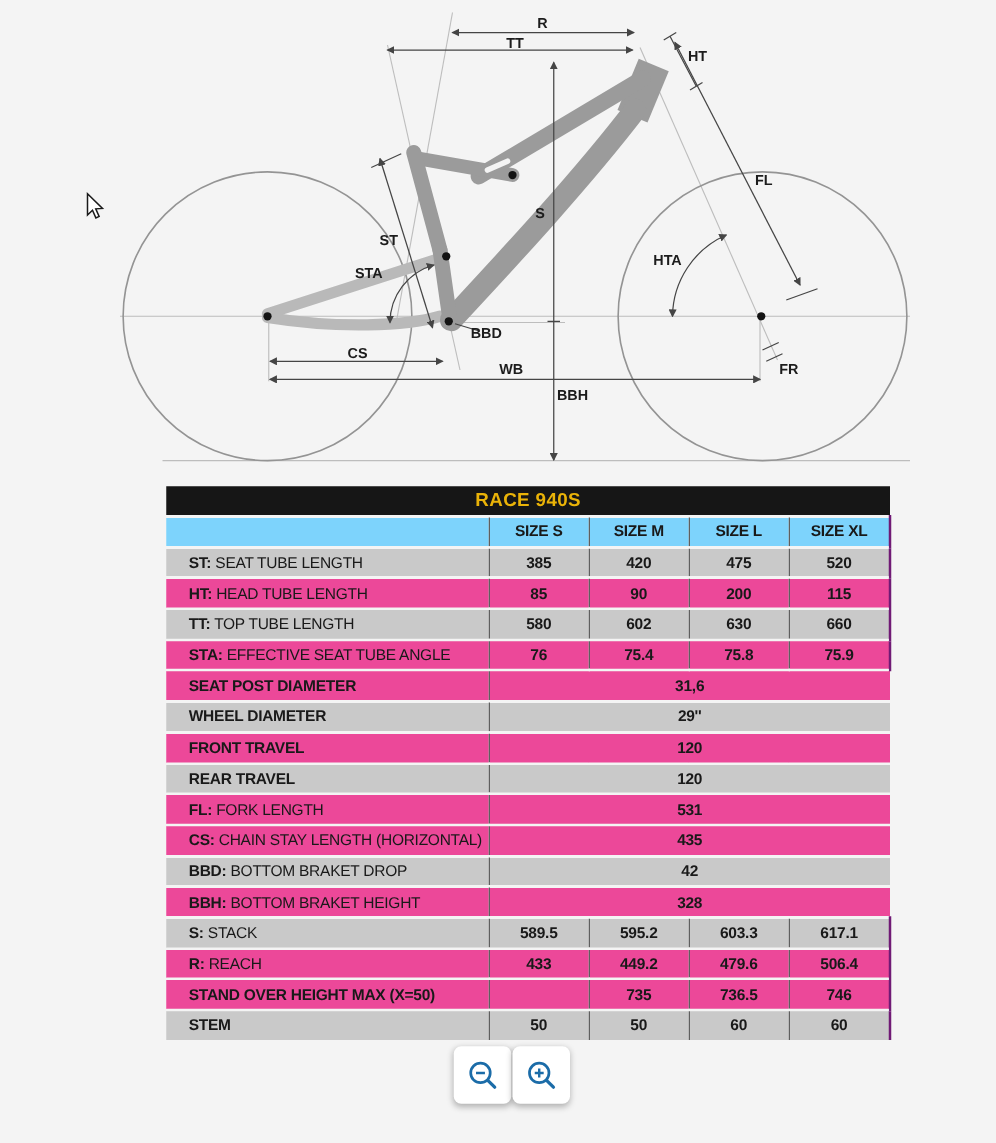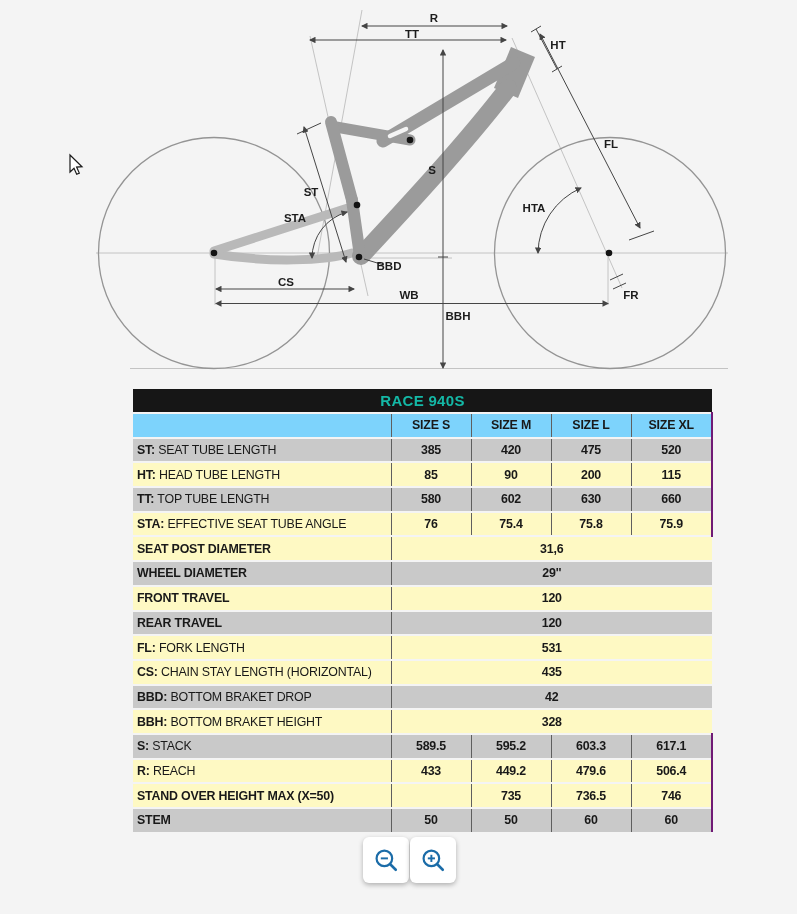--- a/index.html
+++ b/index.html
@@ -7,34 +7,34 @@
     width:797px;height:914px;position:relative;overflow:hidden;
     background:#f4f4f4;
     font-family:"Liberation Sans",sans-serif;
   }
   
   .diagram{position:absolute;left:0;top:0;width:797px;height:386px;}
   .dim-label{font-family:"Liberation Sans",sans-serif;font-size:11.5px;font-weight:bold;fill:#1c1c1c;text-anchor:middle;}
   
   .sheet{position:absolute;left:133px;top:389px;width:579px;}
   .tbl-title{
-    height:23px;line-height:23px;background:#161616;color:#14b8a6;
+    height:23px;line-height:23px;background:#161616;color:#eab308;
     text-align:center;font-weight:bold;font-size:15px;letter-spacing:.3px;
   }
   table.geo{border-collapse:collapse;width:579px;table-layout:fixed;}
   .geo th,.geo td{
     border-top:2px solid #f4f4f4;height:22.7px;padding:0;
     font-size:12.4px;color:#191919;letter-spacing:-0.2px;overflow:hidden;white-space:nowrap;
   }
   .geo thead th{background:#7dd3fc;font-weight:bold;text-align:center;}
-  .geo .lbl{text-align:left;padding-left:4px;font-weight:normal;}
+  .geo .lbl{text-align:left;padding-left:18px;font-weight:normal;}
   .geo .lbl b{font-weight:bold;}
   .geo .val{text-align:center;font-weight:bold;border-left:1px solid #5f5f5f;}
   .geo tr.gray td{background:#c9c9c9;}
-  .geo tr.light td{background:#fef9c3;}
+  .geo tr.light td{background:#ec4899;}
   .geo td.val:last-child:not(.merged),.geo th.val:last-child{border-right:2px solid #701a75;}
   
   .zoom-btn{
     position:absolute;top:837px;width:46px;height:46px;background:#ffffff;
     border:none;border-radius:6px;box-shadow:0 2px 5px rgba(0,0,0,.28);
     display:flex;align-items:center;justify-content:center;cursor:pointer;padding:0;
   }
   #zoomOut{left:363px;} #zoomIn{left:410px;}
 </style>
 </head>

